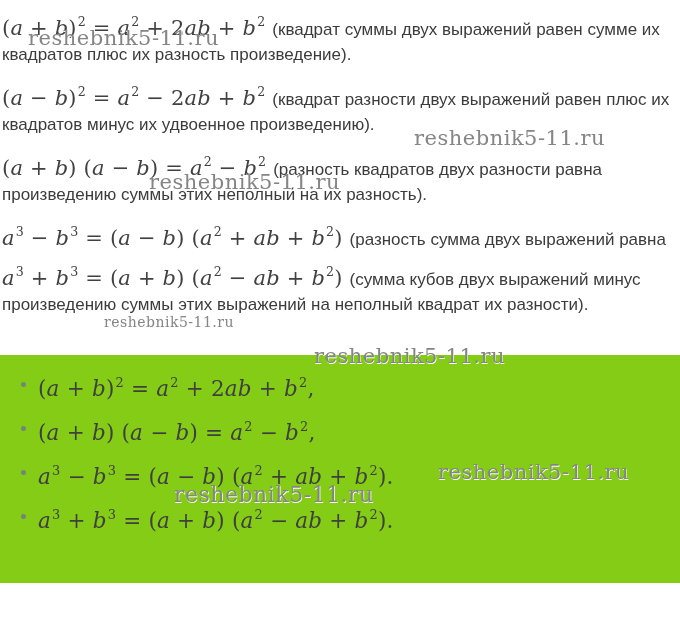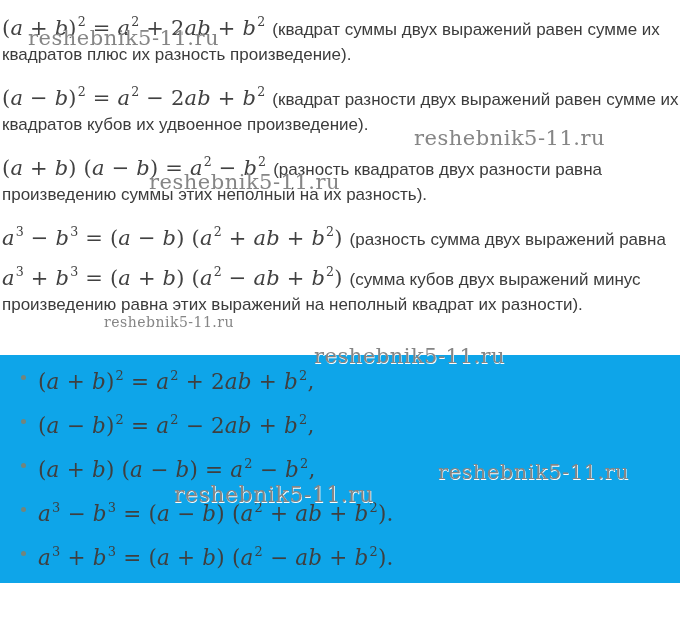--- a/index.html
+++ b/index.html
@@ -36,21 +36,22 @@
     font-family: "Liberation Sans", sans-serif;
     font-size: 17px;
     color: #3c3c3c;
   }
   
   .summary-section {
     position: absolute;
     top: 355px; left: 0;
     width: 680px;
     height: 228px;
-    background: #0ea5e9;
+    background: #84cc16;
+    padding-top: 7px;
     box-sizing: border-box;
   }
   .g-item {
     position: relative;
     height: 44px;
     line-height: 44px;
     padding-left: 38px;
     white-space: nowrap;
   }
   .g-item .math { font-size: 21.5px; color: #3f3f3f; }
@@ -87,48 +88,44 @@
 <div class="page">
 
   <div class="top-section">
 
     <div class="t-para">
       <span class="t-line t-line1"><span class="math">(<i>a</i> + <i>b</i>)<sup>2</sup> = <i>a</i><sup>2</sup> + 2<i>a</i><i>b</i> + <i>b</i><sup>2</sup>&nbsp;</span><span class="desc">(квадрат суммы двух выражений равен сумме их</span></span>
       <span class="t-line t-line2"><span class="desc">квадратов плюс их разность произведение).</span></span>
     </div>
 
     <div class="t-para">
-      <span class="t-line t-line1"><span class="math">(<i>a</i> − <i>b</i>)<sup>2</sup> = <i>a</i><sup>2</sup> − 2<i>a</i><i>b</i> + <i>b</i><sup>2</sup>&nbsp;</span><span class="desc">(квадрат разности двух выражений равен сумме их</span></span>
-      <span class="t-line t-line2"><span class="desc">квадратов кубов их удвоенное произведение).</span></span>
+      <span class="t-line t-line1"><span class="math">(<i>a</i> − <i>b</i>)<sup>2</sup> = <i>a</i><sup>2</sup> − 2<i>a</i><i>b</i> + <i>b</i><sup>2</sup>&nbsp;</span><span class="desc">(квадрат разности двух выражений равен плюс их</span></span>
+      <span class="t-line t-line2"><span class="desc">квадратов минус их удвоенное произведению).</span></span>
     </div>
 
     <div class="t-para">
       <span class="t-line t-line1"><span class="math">(<i>a</i> + <i>b</i>) (<i>a</i> − <i>b</i>) = <i>a</i><sup>2</sup> − <i>b</i><sup>2</sup>&nbsp;</span><span class="desc">(разность квадратов двух разности равна</span></span>
       <span class="t-line t-line2"><span class="desc">произведению суммы этих неполный на их разность).</span></span>
     </div>
 
     <div class="t-para">
       <span class="t-line t-line1"><span class="math"><i>a</i><sup>3</sup> − <i>b</i><sup>3</sup> = (<i>a</i> − <i>b</i>) (<i>a</i><sup>2</sup> + <i>a</i><i>b</i> + <i>b</i><sup>2</sup>)&nbsp;</span><span class="desc">(разность сумма двух выражений равна</span></span>
     </div>
 
     <div class="t-para">
       <span class="t-line t-line1"><span class="math"><i>a</i><sup>3</sup> + <i>b</i><sup>3</sup> = (<i>a</i> + <i>b</i>) (<i>a</i><sup>2</sup> − <i>a</i><i>b</i> + <i>b</i><sup>2</sup>)&nbsp;</span><span class="desc">(сумма кубов двух выражений минус</span></span>
-      <span class="t-line t-line2"><span class="desc">произведению равна этих выражений на неполный квадрат их разности).</span></span>
+      <span class="t-line t-line2"><span class="desc">произведению суммы этих выражений на неполный квадрат их разности).</span></span>
     </div>
 
   </div>
 
   <div class="summary-section">
     <div class="g-item">
       <span class="bullet"></span>
       <span class="math">(<i>a</i> + <i>b</i>)<sup>2</sup> = <i>a</i><sup>2</sup> + 2<i>a</i><i>b</i> + <i>b</i><sup>2</sup>,&nbsp;</span>
-    </div>
-    <div class="g-item">
-      <span class="bullet"></span>
-      <span class="math">(<i>a</i> − <i>b</i>)<sup>2</sup> = <i>a</i><sup>2</sup> − 2<i>a</i><i>b</i> + <i>b</i><sup>2</sup>,&nbsp;</span>
     </div>
     <div class="g-item">
       <span class="bullet"></span>
       <span class="math">(<i>a</i> + <i>b</i>) (<i>a</i> − <i>b</i>) = <i>a</i><sup>2</sup> − <i>b</i><sup>2</sup>,&nbsp;</span>
     </div>
     <div class="g-item">
       <span class="bullet"></span>
       <span class="math"><i>a</i><sup>3</sup> − <i>b</i><sup>3</sup> = (<i>a</i> − <i>b</i>) (<i>a</i><sup>2</sup> + <i>a</i><i>b</i> + <i>b</i><sup>2</sup>).&nbsp;</span>
     </div>
     <div class="g-item">

